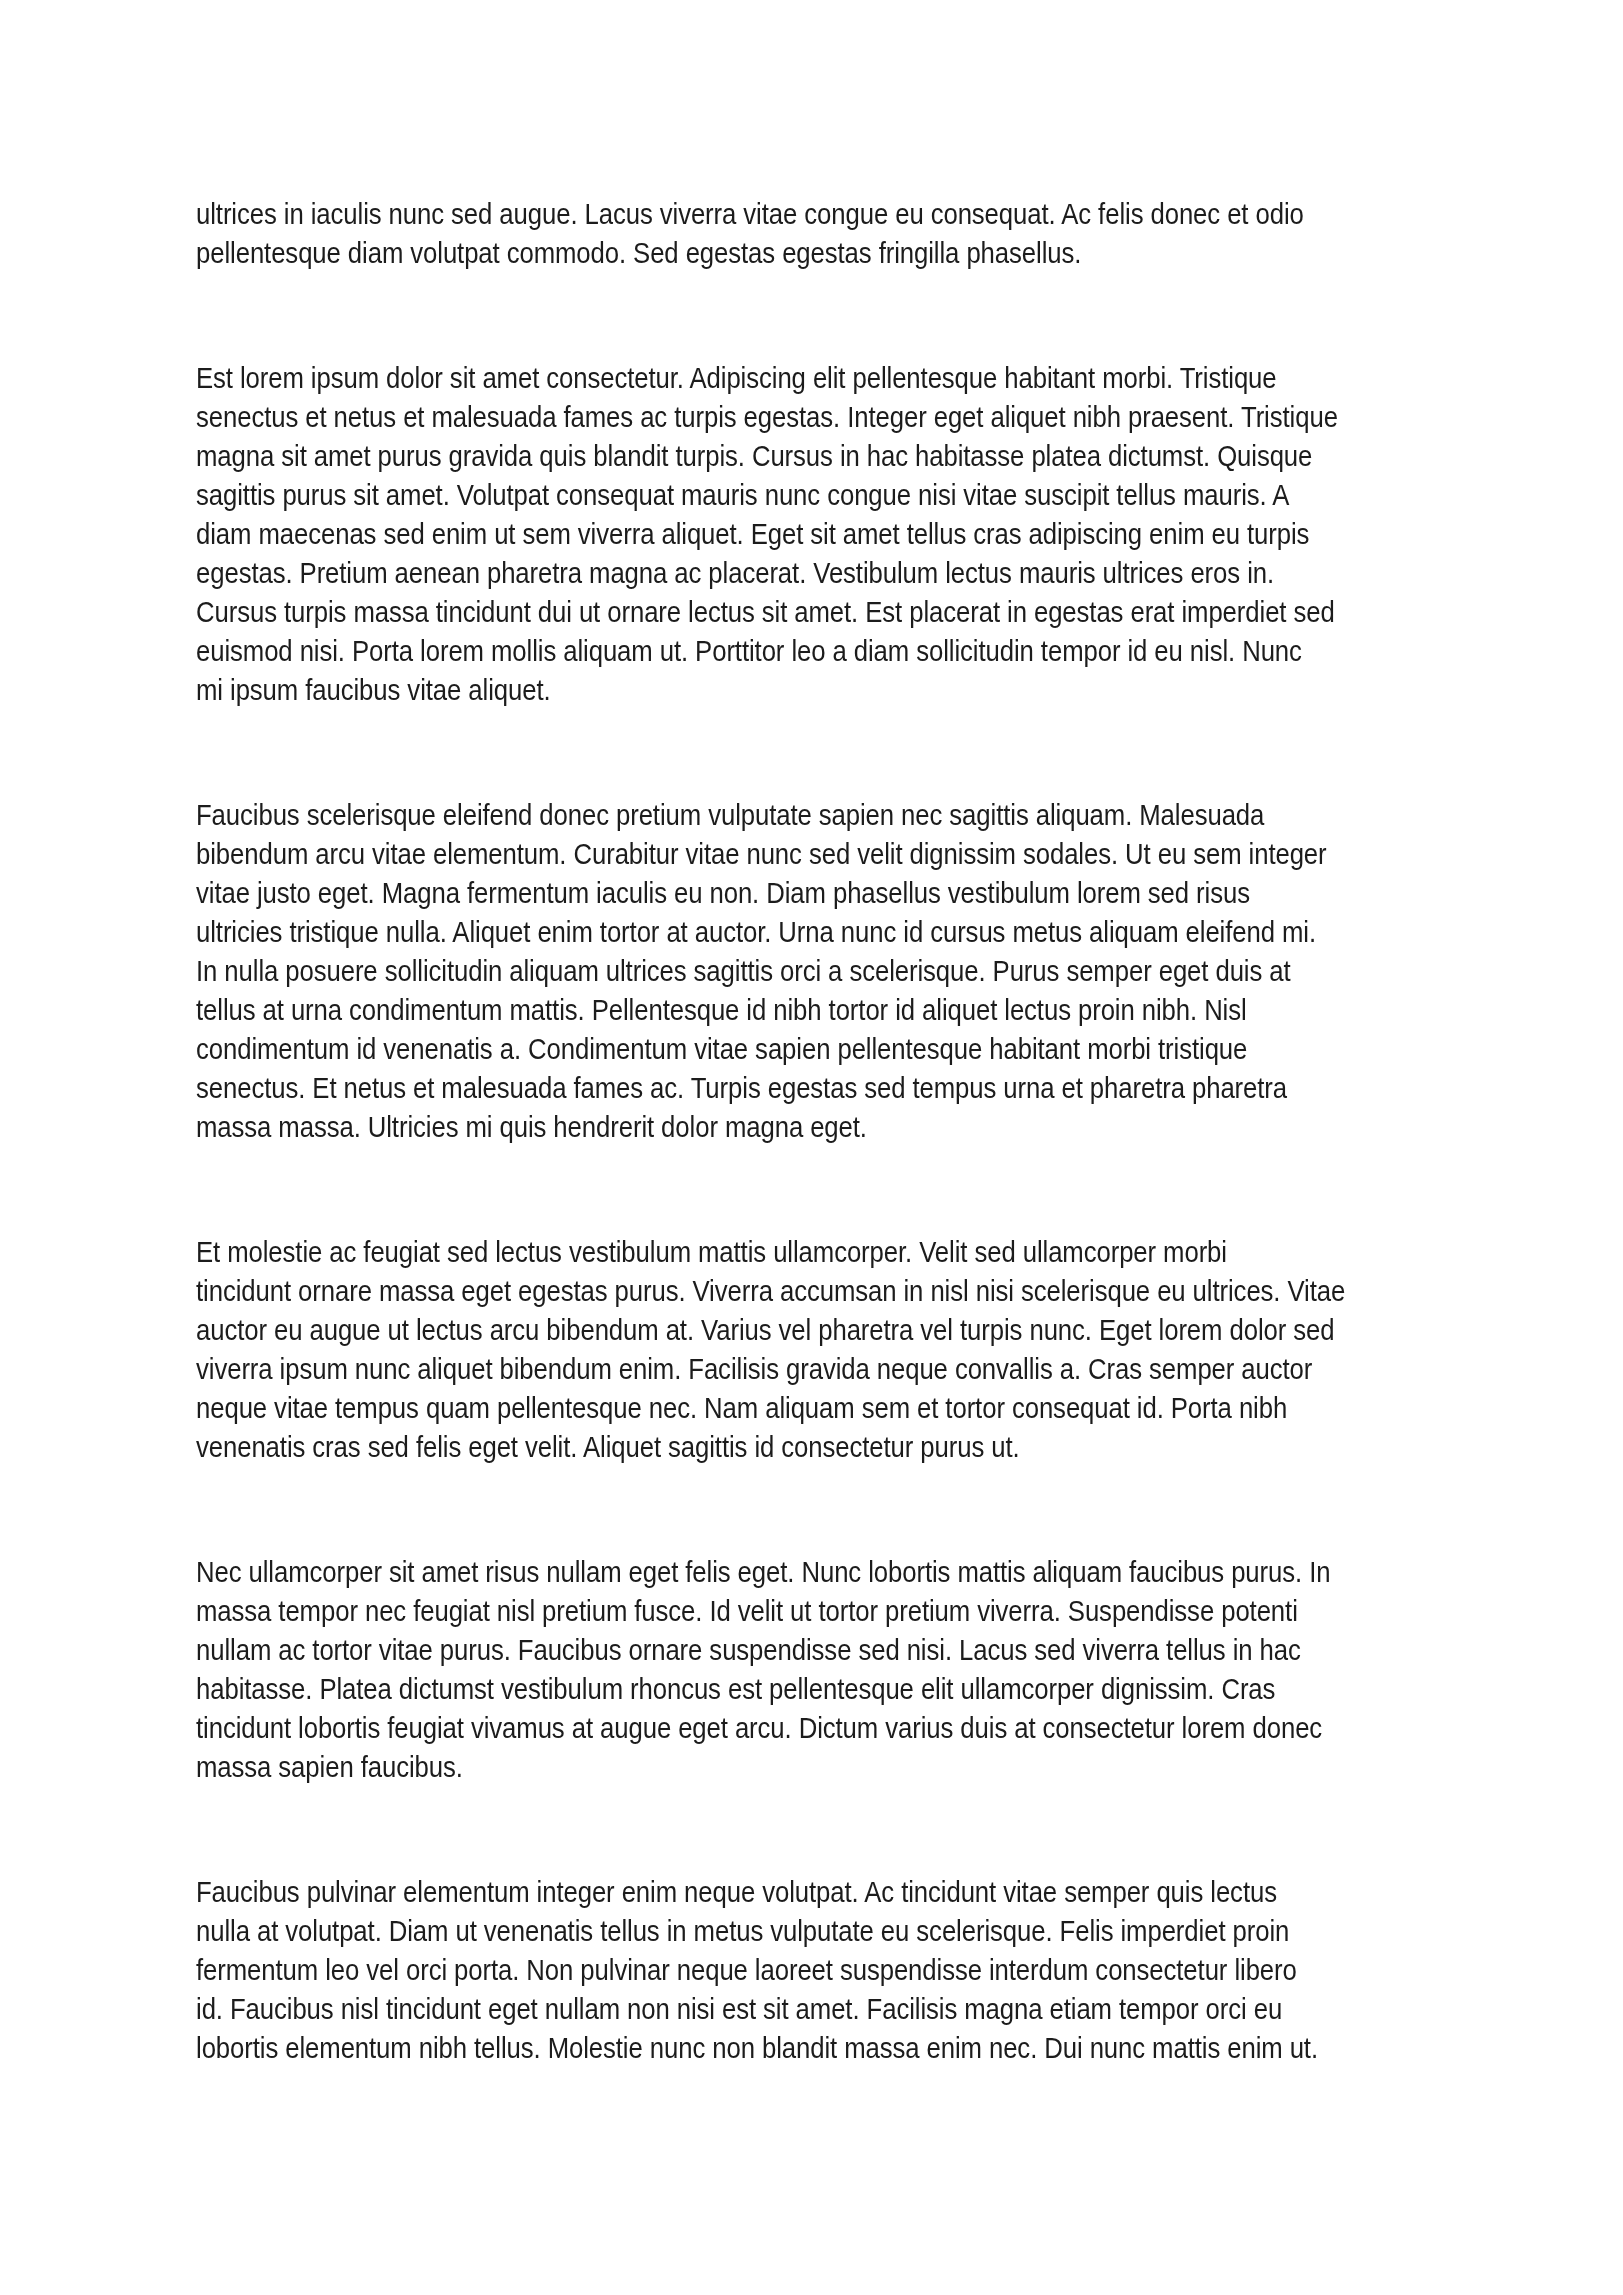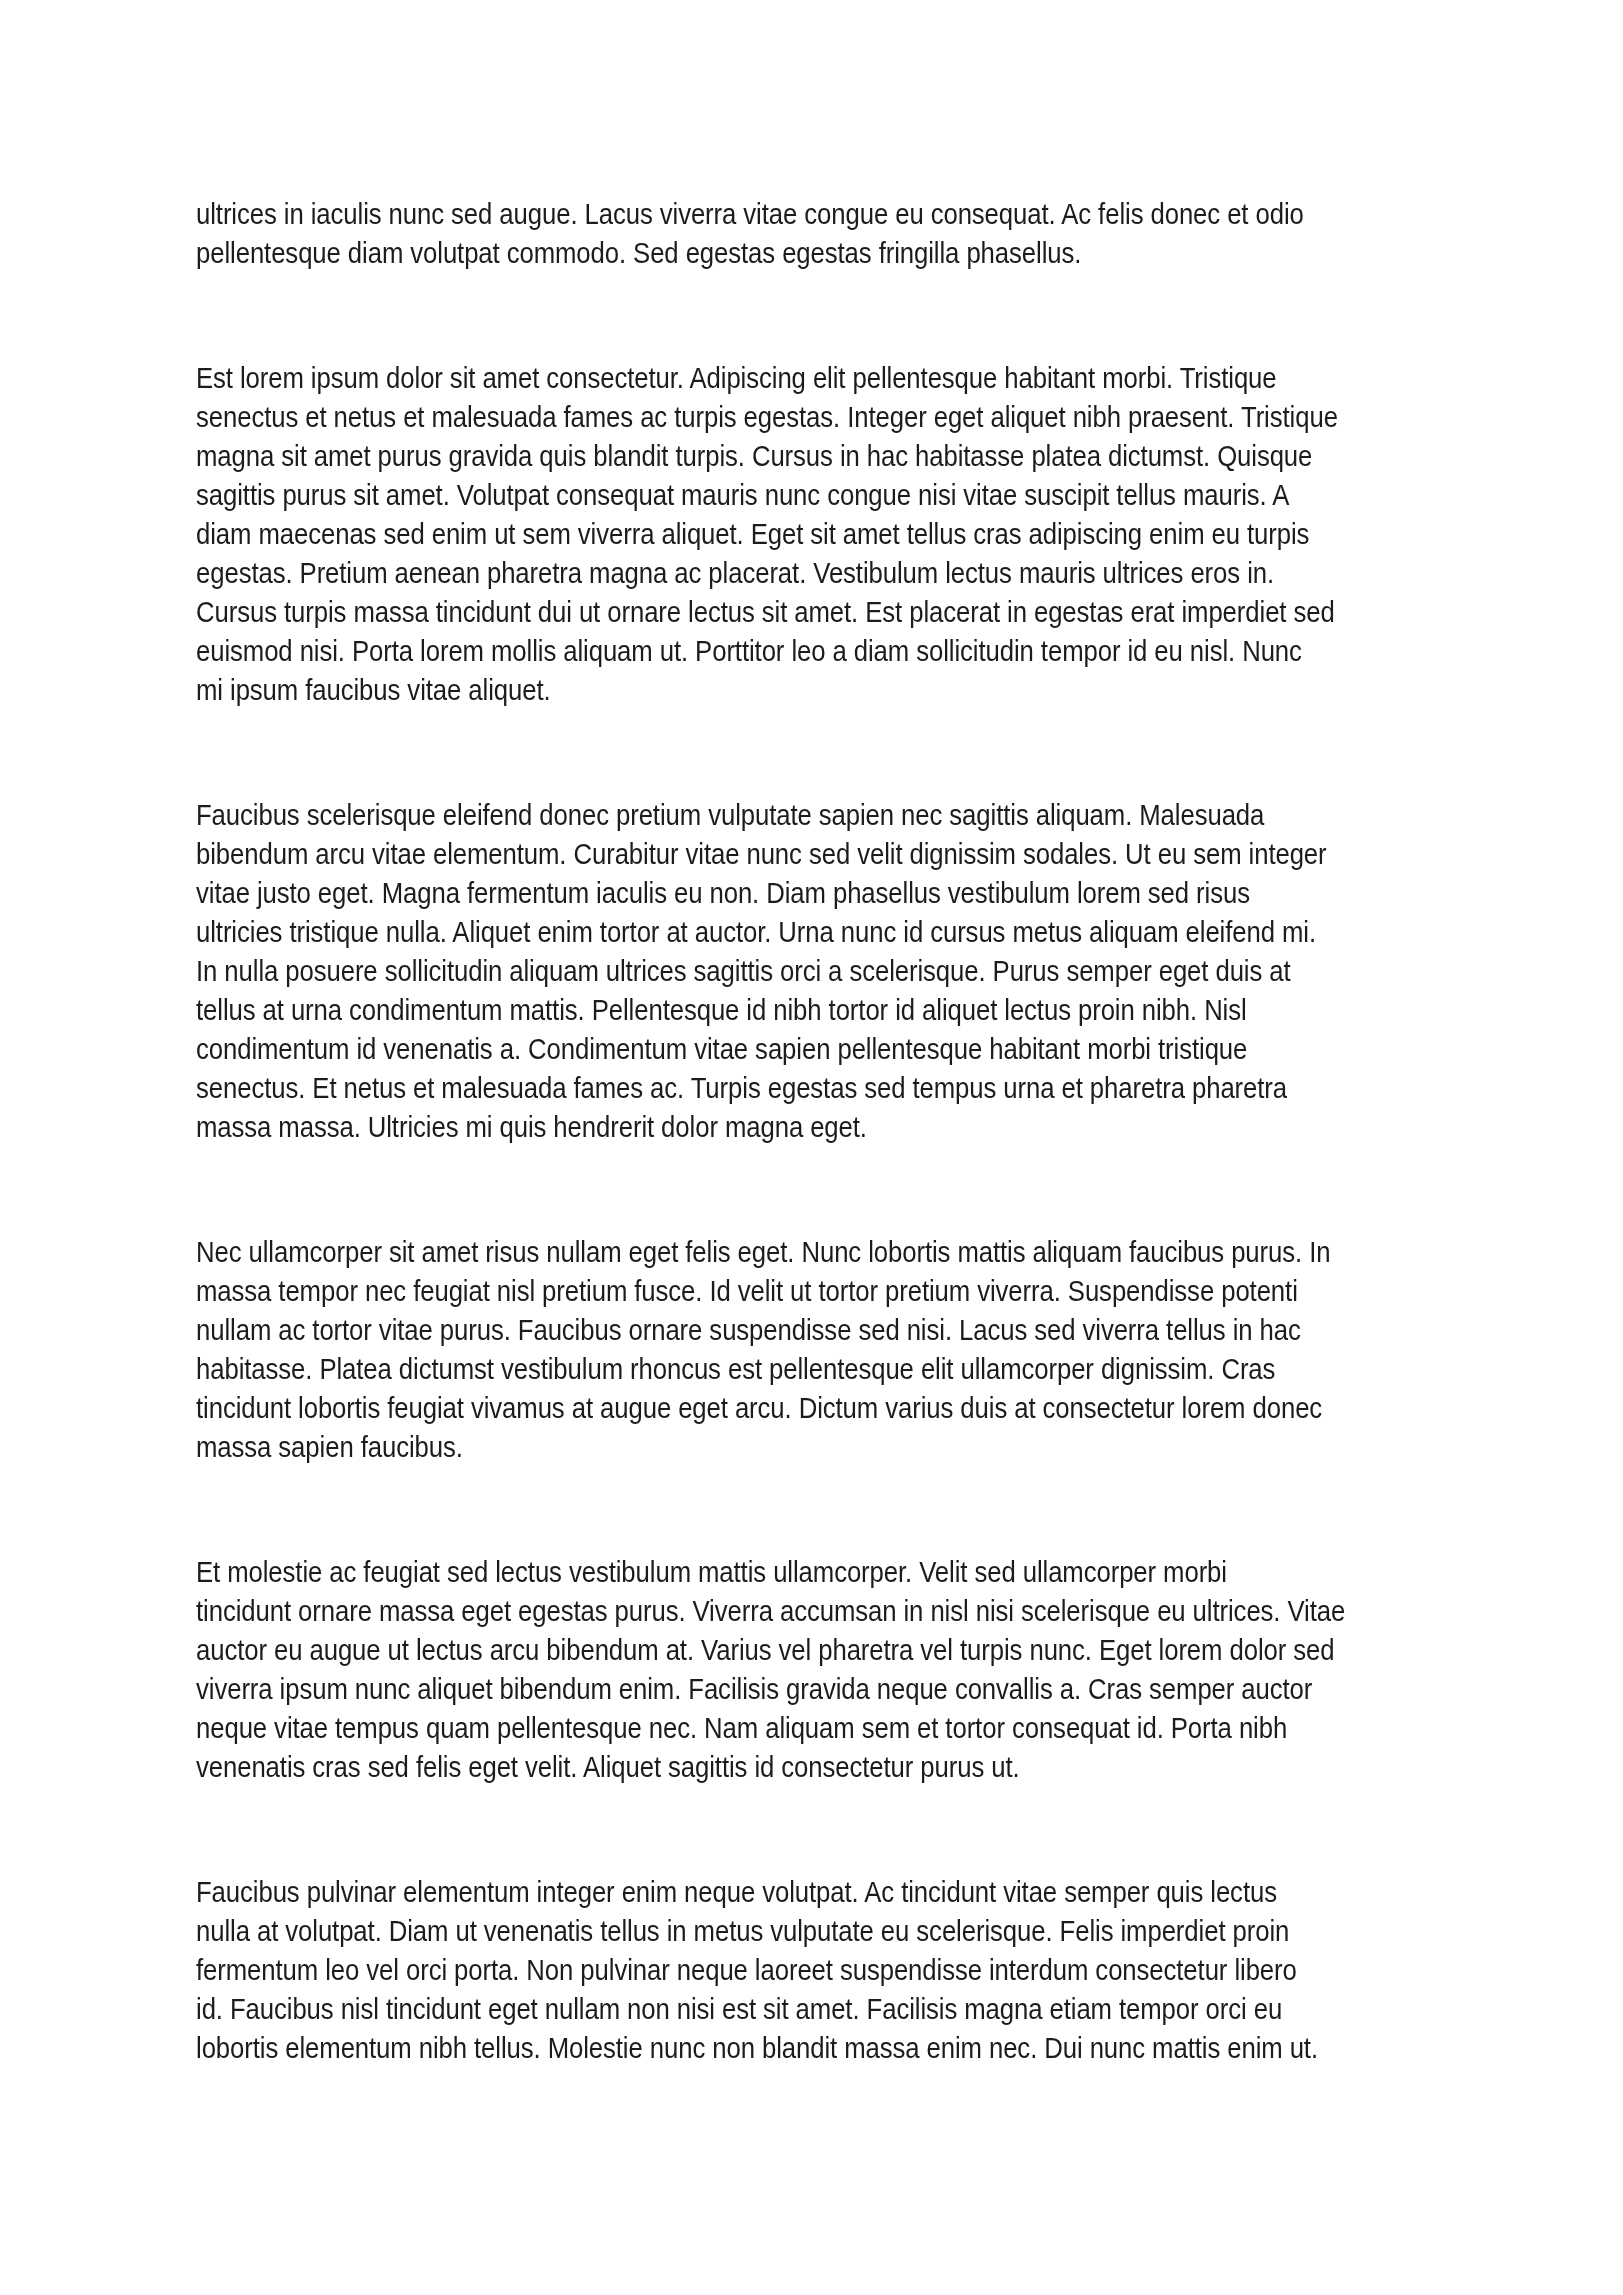--- a/index.html
+++ b/index.html
@@ -59,35 +59,35 @@
     <div class="line">vitae justo eget. Magna fermentum iaculis eu non. Diam phasellus vestibulum lorem sed risus</div>
     <div class="line">ultricies tristique nulla. Aliquet enim tortor at auctor. Urna nunc id cursus metus aliquam eleifend mi.</div>
     <div class="line">In nulla posuere sollicitudin aliquam ultrices sagittis orci a scelerisque. Purus semper eget duis at</div>
     <div class="line">tellus at urna condimentum mattis. Pellentesque id nibh tortor id aliquet lectus proin nibh. Nisl</div>
     <div class="line">condimentum id venenatis a. Condimentum vitae sapien pellentesque habitant morbi tristique</div>
     <div class="line">senectus. Et netus et malesuada fames ac. Turpis egestas sed tempus urna et pharetra pharetra</div>
     <div class="line">massa massa. Ultricies mi quis hendrerit dolor magna eget.</div>
   </div>
 
   <div class="para">
+    <div class="line">Et molestie ac feugiat sed lectus vestibulum mattis ullamcorper. Velit sed ullamcorper morbi</div>
+    <div class="line">tincidunt ornare massa eget egestas purus. Viverra accumsan in nisl nisi scelerisque eu ultrices. Vitae</div>
+    <div class="line">auctor eu augue ut lectus arcu bibendum at. Varius vel pharetra vel turpis nunc. Eget lorem dolor sed</div>
+    <div class="line">viverra ipsum nunc aliquet bibendum enim. Facilisis gravida neque convallis a. Cras semper auctor</div>
+    <div class="line">neque vitae tempus quam pellentesque nec. Nam aliquam sem et tortor consequat id. Porta nibh</div>
+    <div class="line">venenatis cras sed felis eget velit. Aliquet sagittis id consectetur purus ut.</div>
+  </div>
+
+  <div class="para">
     <div class="line">Nec ullamcorper sit amet risus nullam eget felis eget. Nunc lobortis mattis aliquam faucibus purus. In</div>
     <div class="line">massa tempor nec feugiat nisl pretium fusce. Id velit ut tortor pretium viverra. Suspendisse potenti</div>
     <div class="line">nullam ac tortor vitae purus. Faucibus ornare suspendisse sed nisi. Lacus sed viverra tellus in hac</div>
     <div class="line">habitasse. Platea dictumst vestibulum rhoncus est pellentesque elit ullamcorper dignissim. Cras</div>
     <div class="line">tincidunt lobortis feugiat vivamus at augue eget arcu. Dictum varius duis at consectetur lorem donec</div>
     <div class="line">massa sapien faucibus.</div>
-  </div>
-
-  <div class="para">
-    <div class="line">Et molestie ac feugiat sed lectus vestibulum mattis ullamcorper. Velit sed ullamcorper morbi</div>
-    <div class="line">tincidunt ornare massa eget egestas purus. Viverra accumsan in nisl nisi scelerisque eu ultrices. Vitae</div>
-    <div class="line">auctor eu augue ut lectus arcu bibendum at. Varius vel pharetra vel turpis nunc. Eget lorem dolor sed</div>
-    <div class="line">viverra ipsum nunc aliquet bibendum enim. Facilisis gravida neque convallis a. Cras semper auctor</div>
-    <div class="line">neque vitae tempus quam pellentesque nec. Nam aliquam sem et tortor consequat id. Porta nibh</div>
-    <div class="line">venenatis cras sed felis eget velit. Aliquet sagittis id consectetur purus ut.</div>
   </div>
 
   <div class="para">
     <div class="line">Faucibus pulvinar elementum integer enim neque volutpat. Ac tincidunt vitae semper quis lectus</div>
     <div class="line">nulla at volutpat. Diam ut venenatis tellus in metus vulputate eu scelerisque. Felis imperdiet proin</div>
     <div class="line">fermentum leo vel orci porta. Non pulvinar neque laoreet suspendisse interdum consectetur libero</div>
     <div class="line">id. Faucibus nisl tincidunt eget nullam non nisi est sit amet. Facilisis magna etiam tempor orci eu</div>
     <div class="line">lobortis elementum nibh tellus. Molestie nunc non blandit massa enim nec. Dui nunc mattis enim ut.</div>
   </div>
 

